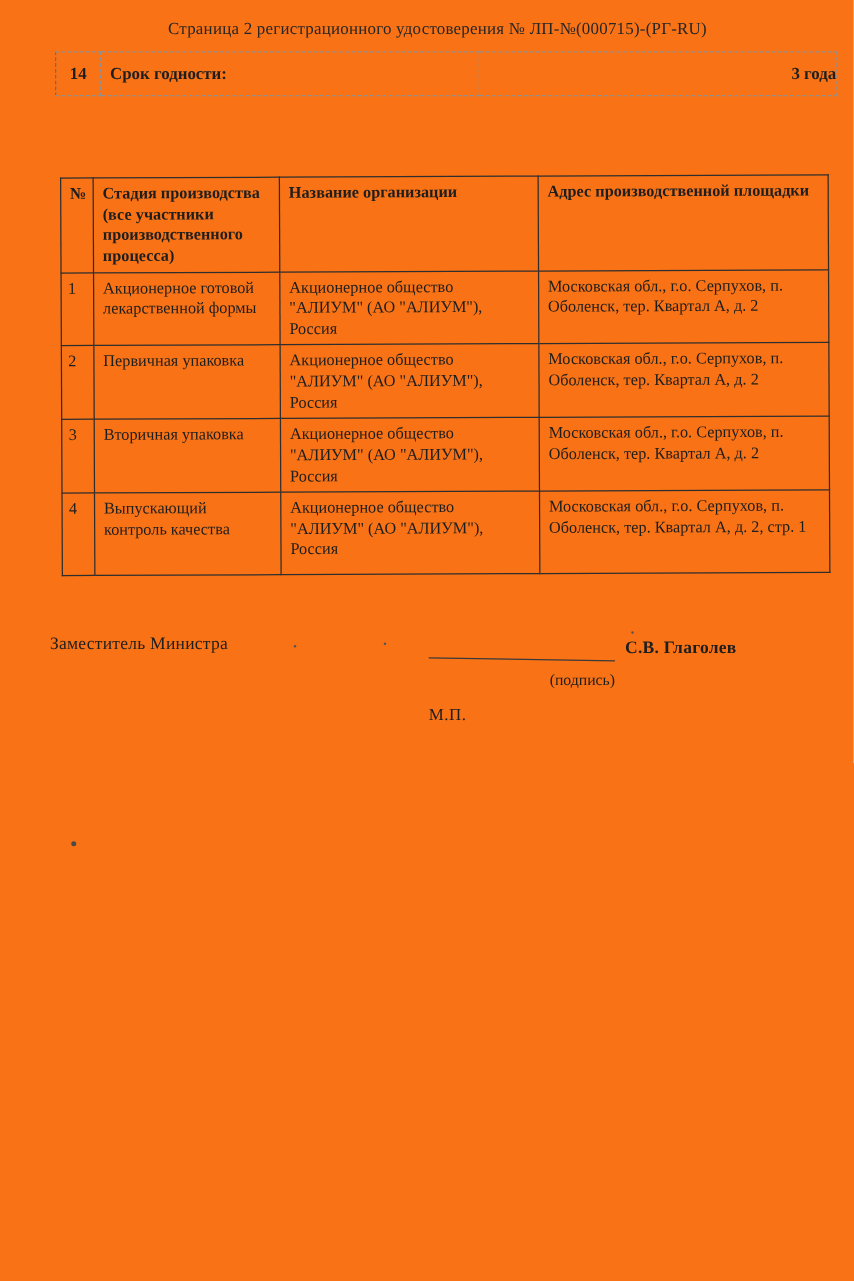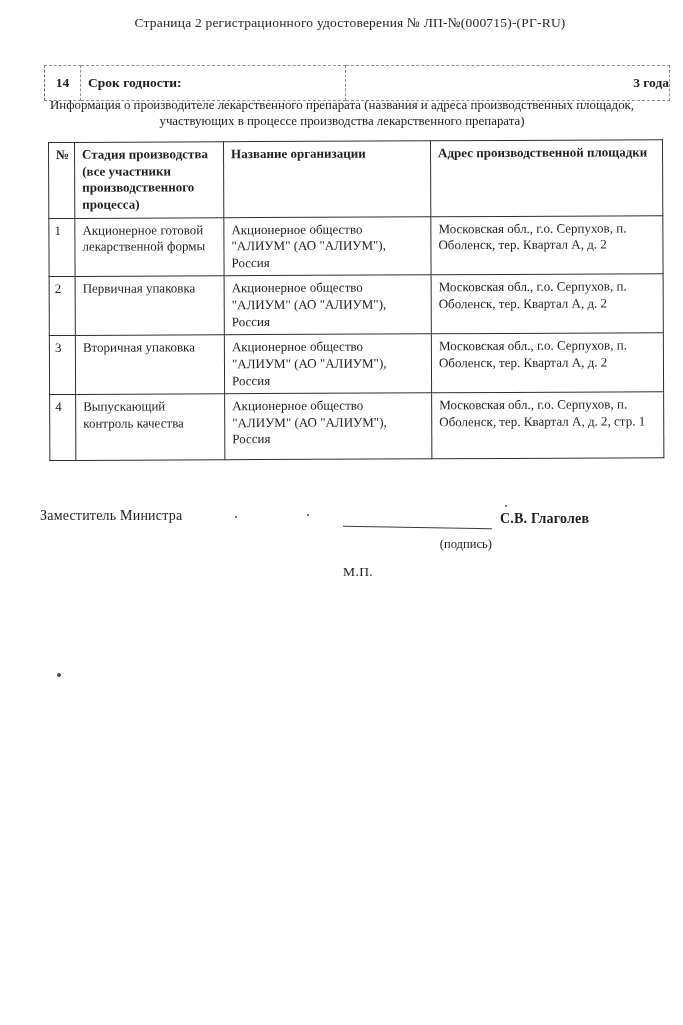--- a/index.html
+++ b/index.html
@@ -4,60 +4,60 @@
 <style>
   * { margin: 0; padding: 0; box-sizing: border-box; }
   html, body { background: #e8e8e8; }
   body { font-family: "Liberation Serif", "DejaVu Serif", serif; }
 
   .page {
     position: relative;
     width: 683px;
     height: 1025px;
     margin: 0 auto;
-    background: #ffffff;
+    background: #f97316;
     color: #1e1e1e;
     overflow: hidden;
   }
 
   
   .page-header {
     position: absolute;
     top: 15px;
     left: 40px;
     width: 620px;
     text-align: center;
     font-size: 13.5px;
     letter-spacing: 0.2px;
     color: #262626;
   }
 
   
   .shelf-table {
     position: absolute;
-    top: 65px;
+    top: 41px;
     left: 44px;
     width: 626px;
     height: 36px;
     border-collapse: collapse;
     table-layout: fixed;
   }
   .shelf-table td {
     border: 1.3px dashed #8f8f8f;
     vertical-align: middle;
     font-size: 13.5px;
   }
   .shelf-table td.sl-num {
     width: 36px;
     text-align: center;
     font-weight: bold;
     border-left-color: #6c6c6c;
   }
   .shelf-table td.sl-label {
-    width: 265px;
+    width: 303px;
     font-weight: bold;
     padding-left: 7px;
   }
   .shelf-table td.sl-value {
     text-align: right;
     font-weight: bold;
   }
 
   
   .intro {
@@ -161,21 +161,20 @@
   <table class="shelf-table">
     <tbody>
       <tr>
         <td class="sl-num">14</td>
         <td class="sl-label">Срок годности:</td>
         <td class="sl-value">3 года</td>
       </tr>
     </tbody>
   </table>
 
-  <div class="intro">Информация о производителе лекарственного препарата (названия и адреса производственных площадок, участвующих в процессе производства лекарственного препарата)</div>
 
   <table class="mfr-table">
     <colgroup>
       <col class="c-num">
         <col class="c-stage">
         <col class="c-org">
         <col class="c-addr">
     </colgroup>
     <thead>
       <tr class="hdr">

